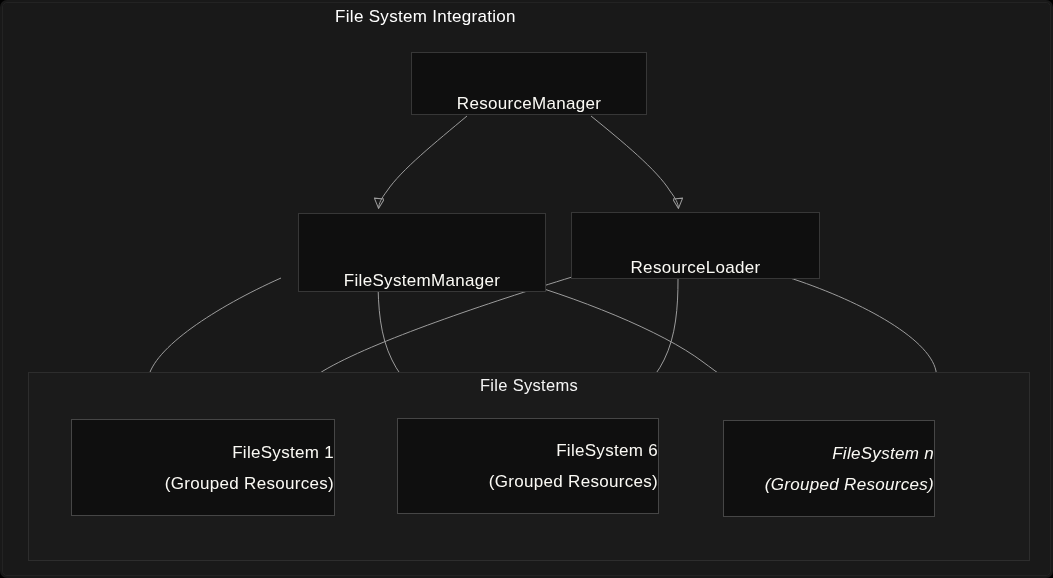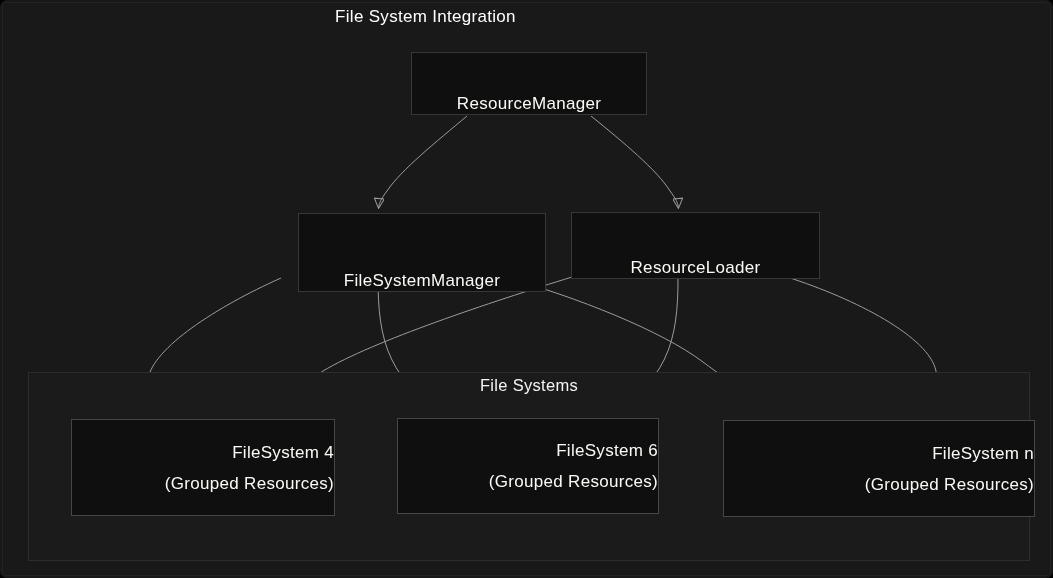--- a/index.html
+++ b/index.html
@@ -31,21 +31,21 @@
     position:absolute;left:28px;top:372px;width:1002px;height:189px;
     border:1px solid #2d2d2d;background:#1b1b1b;box-sizing:border-box;
   }
   .cluster-label{
     position:absolute;left:0;top:376px;width:1058px;text-align:center;
     color:#f5f5f5;font-size:16.5px;letter-spacing:.3px;
   }
   .node-fs{flex-direction:column;border-color:#464646;line-height:31px;}
   .node-fs1{left:71px; top:419px;width:264px;height:97px;}
   .node-fs2{left:397px;top:418px;width:262px;height:96px;}
-  .node-fsn{left:723px;top:420px;width:312px;height:97px;}
+  .node-fsn{left:723px;top:420px;width:212px;height:97px;font-style:italic;}
 </style>
 </head>
 <body>
 
 <div class="canvas">
 
   <svg class="edges" viewBox="0 0 1053 578">
     <defs>
       <marker id="arrow" viewBox="0 0 10 10" refX="9.5" refY="5" markerUnits="userSpaceOnUse" markerWidth="12" markerHeight="10" orient="auto">
         <path d="M0,0 L10,5 L0,10 z" fill="#8c8c8c" stroke="none"></path>
@@ -74,21 +74,21 @@
   </div>
 
   <div class="node node-rl">
     <span>ResourceLoader</span>
   </div>
 
   <div class="cluster"></div>
   <div class="cluster-label">File Systems</div>
 
   <div class="node node-fs node-fs1">
-    <span>FileSystem 4</span>
+    <span>FileSystem 1</span>
     <span>(Grouped Resources)</span>
   </div>
 
   <div class="node node-fs node-fs2">
     <span>FileSystem 6</span>
     <span>(Grouped Resources)</span>
   </div>
 
   <div class="node node-fs node-fsn">
     <span>FileSystem n</span>

